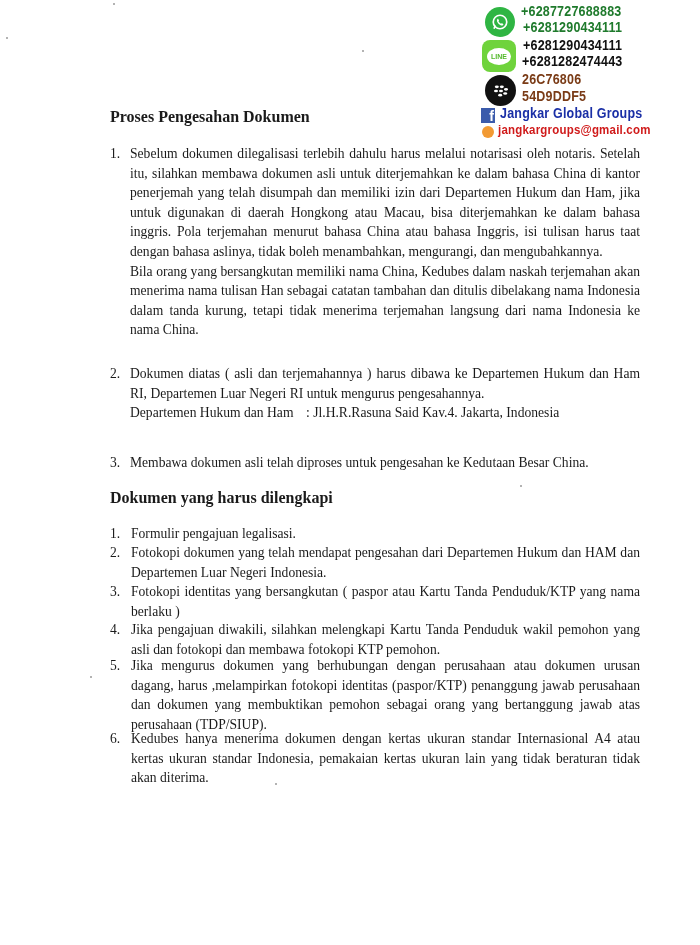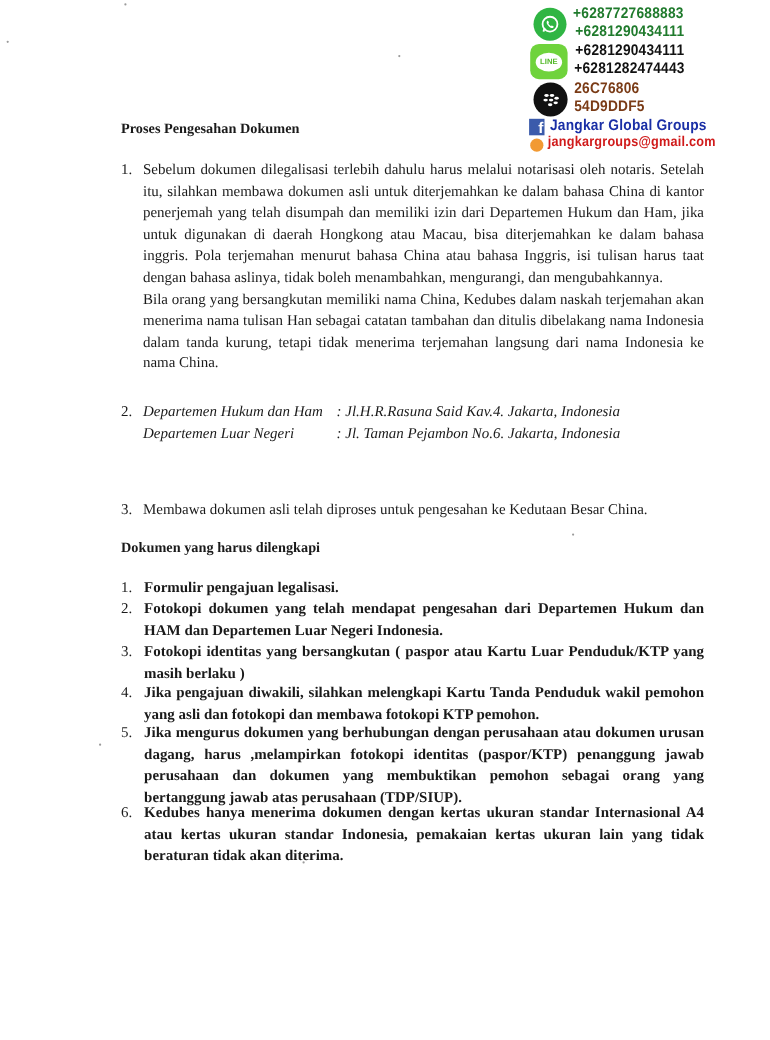--- a/index.html
+++ b/index.html
@@ -18,29 +18,29 @@
   .mail-icon { left: 4px; top: 124px; width: 12px; height: 12px; border-radius: 50%; background: #f29a33; }
   .c-line { position: absolute; font-family: "Liberation Sans", "DejaVu Sans", sans-serif; font-weight: bold; font-size: 12.5px; letter-spacing: 0.2px; white-space: nowrap; transform: scaleY(1.12); transform-origin: left top; }
   .green { color: #1f7a2c; }
   .black { color: #111111; }
   .brown { color: #7a3b16; }
   .blue { color: #1a2fa6; }
   .red { color: #d01a1a; font-size: 11.5px; }
 
   
   .doc { position: absolute; left: 110px; top: 0; width: 530px; font-size: 13.6px; line-height: 19.6px; }
-  .heading { position: absolute; font-weight: bold; font-size: 13px; white-space: nowrap; }
+  .heading { position: absolute; font-weight: bold; font-size: 16px; white-space: nowrap; }
   .item { position: absolute; left: 0; width: 530px; }
   .num { position: absolute; left: 0; top: 0; }
   .txt { margin-left: 20px; text-align: justify; }
   .txt p { text-align: justify; }
   .txt p.last { text-align-last: left; }
-  .addr { display: flex; font-style: italic; }
+  .addr { display: flex; }
   .addr .lbl { width: 176px; white-space: nowrap; }
-  .list2 .txt { margin-left: 21px; font-weight: bold; }
+  .list2 .txt { margin-left: 21px; }
 
   .speck { position: absolute; width: 2px; height: 2px; background: #9a9a9a; border-radius: 50%; }
 </style>
 </head>
 <body>
 
 <div class="speck" style="left:6px;top:37px;"></div>
 <div class="speck" style="left:113px;top:3px;"></div>
 <div class="speck" style="left:362px;top:50px;"></div>
 <div class="speck" style="left:520px;top:485px;"></div>
@@ -95,27 +95,24 @@
     <span class="num">1.</span>
     <div class="txt">
       <p class="last">Sebelum dokumen dilegalisasi terlebih dahulu harus melalui notarisasi oleh notaris. Setelah itu, silahkan membawa dokumen asli untuk diterjemahkan ke dalam bahasa China di kantor penerjemah yang telah disumpah dan memiliki izin dari Departemen Hukum dan Ham, jika untuk digunakan di daerah Hongkong atau Macau, bisa diterjemahkan ke dalam bahasa inggris. Pola terjemahan menurut bahasa China atau bahasa Inggris, isi tulisan harus taat dengan bahasa aslinya, tidak boleh menambahkan, mengurangi, dan mengubahkannya.</p>
       <p class="last">Bila orang yang bersangkutan memiliki nama China, Kedubes dalam naskah terjemahan akan menerima nama tulisan Han sebagai catatan tambahan dan ditulis dibelakang nama Indonesia dalam tanda kurung, tetapi tidak menerima terjemahan langsung dari nama Indonesia ke nama China.</p>
     </div>
   </div>
 
   <div class="item" style="top:364px;">
     <span class="num">2.</span>
     <div class="txt">
+      <p class="last">Dokumen diatas ( asli dan terjemahannya ) harus dibawa ke Departemen Hukum dan Ham RI, Departemen Luar Negeri RI untuk mengurus pengesahannya.</p>
       <div class="addr">
         <span class="lbl">Departemen Hukum dan Ham</span>
         <span>: Jl.H.R.Rasuna Said Kav.4. Jakarta, Indonesia</span>
-      </div>
-      <div class="addr">
-        <span class="lbl">Departemen Luar Negeri</span>
-        <span>: Jl. Taman Pejambon No.6. Jakarta, Indonesia</span>
       </div>
     </div>
   </div>
 
   <div class="item" style="top:453px;">
     <span class="num">3.</span>
     <div class="txt">
       <p class="last">Membawa dokumen asli telah diproses untuk pengesahan ke Kedutaan Besar China.</p>
     </div>
   </div>
@@ -132,21 +129,21 @@
   <div class="item list2" style="top:543px;">
     <span class="num">2.</span>
     <div class="txt">
         <p class="last">Fotokopi dokumen yang telah mendapat pengesahan dari Departemen Hukum dan HAM dan Departemen Luar Negeri Indonesia.</p>
       </div>
   </div>
 
   <div class="item list2" style="top:582px;">
     <span class="num">3.</span>
     <div class="txt">
-        <p class="last">Fotokopi identitas yang bersangkutan ( paspor atau Kartu Luar Penduduk/KTP yang masih berlaku )</p>
+        <p class="last">Fotokopi identitas yang bersangkutan ( paspor atau Kartu Tanda Penduduk/KTP yang nama berlaku )</p>
       </div>
   </div>
 
   <div class="item list2" style="top:620px;">
     <span class="num">4.</span>
     <div class="txt">
         <p class="last">Jika pengajuan diwakili, silahkan melengkapi Kartu Tanda Penduduk wakil pemohon yang asli dan fotokopi dan membawa fotokopi KTP pemohon.</p>
       </div>
   </div>
 

